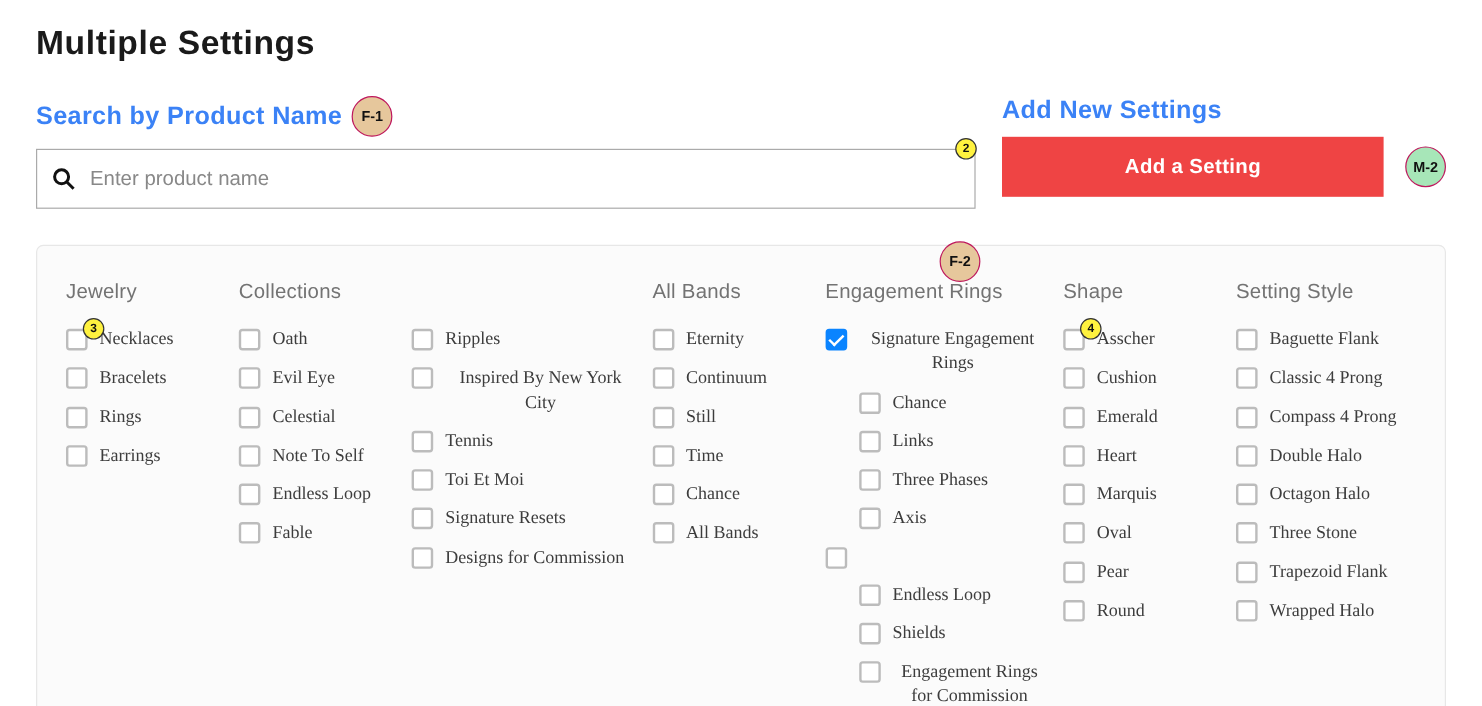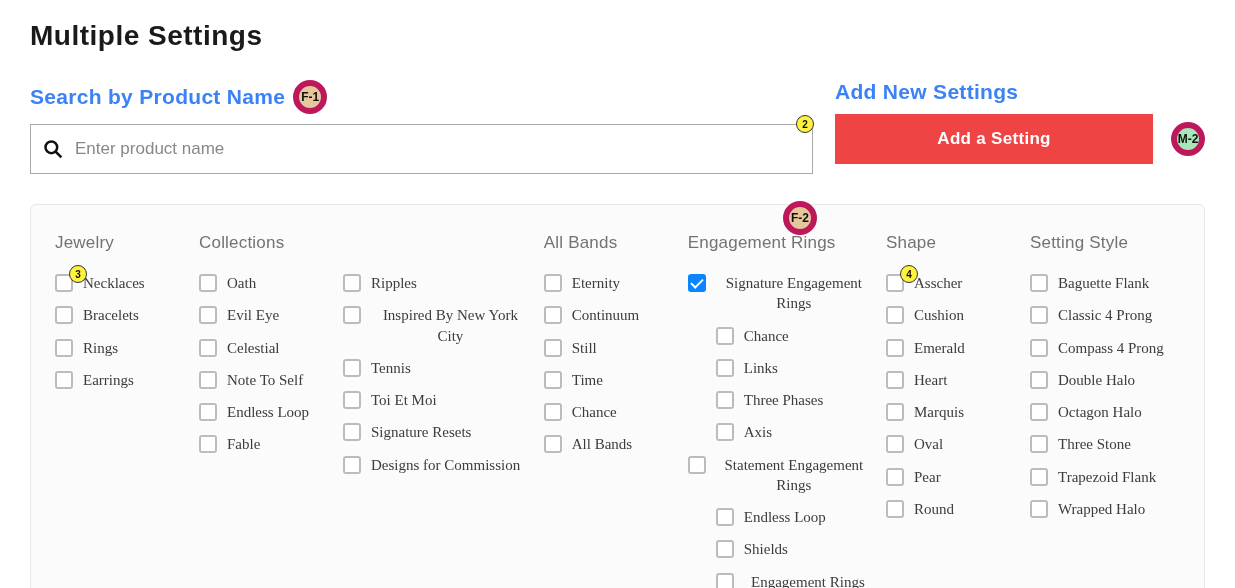--- a/index.html
+++ b/index.html
@@ -8,21 +8,21 @@
     .top-row { display: flex; gap: 22px; align-items: flex-start; margin-bottom: 30px; }
     .search-block { flex: 1; position: relative; }
     .label-row { display: flex; align-items: center; gap: 8px; margin-bottom: 10px; }
     .section-label { font-size: 21px; font-weight: 600; letter-spacing: 0.3px; color: #3b82f6; }
     .search-wrap { display: flex; align-items: center; border: 1px solid #aaa; background: #fff; height: 50px; padding: 0 12px; position: relative; }
     .search-wrap input { flex: 1; border: none; outline: none; font-size: 17px; color: #3b82f6; background: transparent; }
     .search-wrap input::placeholder { color: #888; }
     .search-icon { width: 20px; height: 20px; margin-right: 10px; }
     .add-block { width: 370px; }
     .add-btn { width: 320px; height: 50px; background: #ef4444; color: #fff; border: none; font-size: 17px; font-weight: 600; letter-spacing: 0.3px; cursor: pointer; }
-    .badge { display: inline-flex; align-items: center; justify-content: center; border-radius: 50%; font-size: 12px; font-weight: 600; border: 6px solid #be185d; }
+    .badge { display: inline-flex; align-items: center; justify-content: center; border-radius: 50%; font-size: 12px; font-weight: 600; border: 1px solid #be185d; }
     .badge.tan { background: #e6c79c; width: 34px; height: 34px; }
     .badge.green { background: #a7e6b8; width: 34px; height: 34px; margin-left: 18px; }
     .badge.yellow { background: #fff23f; width: 18px; height: 18px; font-size: 10px; border: 1px solid #333; }
     .filters-box { border: 1px solid #e7e7e7; background: #fbfbfb; border-radius: 6px; padding: 28px 24px 24px 24px; position: relative; }
     .filters-box .tan-top { position: absolute; top: -4px; left: 752px; }
     .cols { display: flex; gap: 14px; align-items: flex-start; }
     .col { min-width: 130px; }
     .col.wide { min-width: 150px; }
     .col-title { font-size: 17px; font-weight: 400; margin-bottom: 20px; color: #737373; letter-spacing: 0.2px; }
     .item { display: flex; align-items: flex-start; gap: 10px; margin-bottom: 12px; position: relative; }
@@ -201,21 +201,20 @@
             <span class="chk"></span>
             <span class="lbl">Three Phases</span>
           </div>
           <div class="item">
             <span class="chk"></span>
             <span class="lbl">Axis</span>
           </div>
         </div>
       <div class="item">
         <span class="chk"></span>
-        <span class="lbl">Statement Engagement Rings</span>
       </div>
       <div class="sub" id="statement-sub">
           <div class="item">
             <span class="chk"></span>
             <span class="lbl">Endless Loop</span>
           </div>
           <div class="item">
             <span class="chk"></span>
             <span class="lbl">Shields</span>
           </div>

